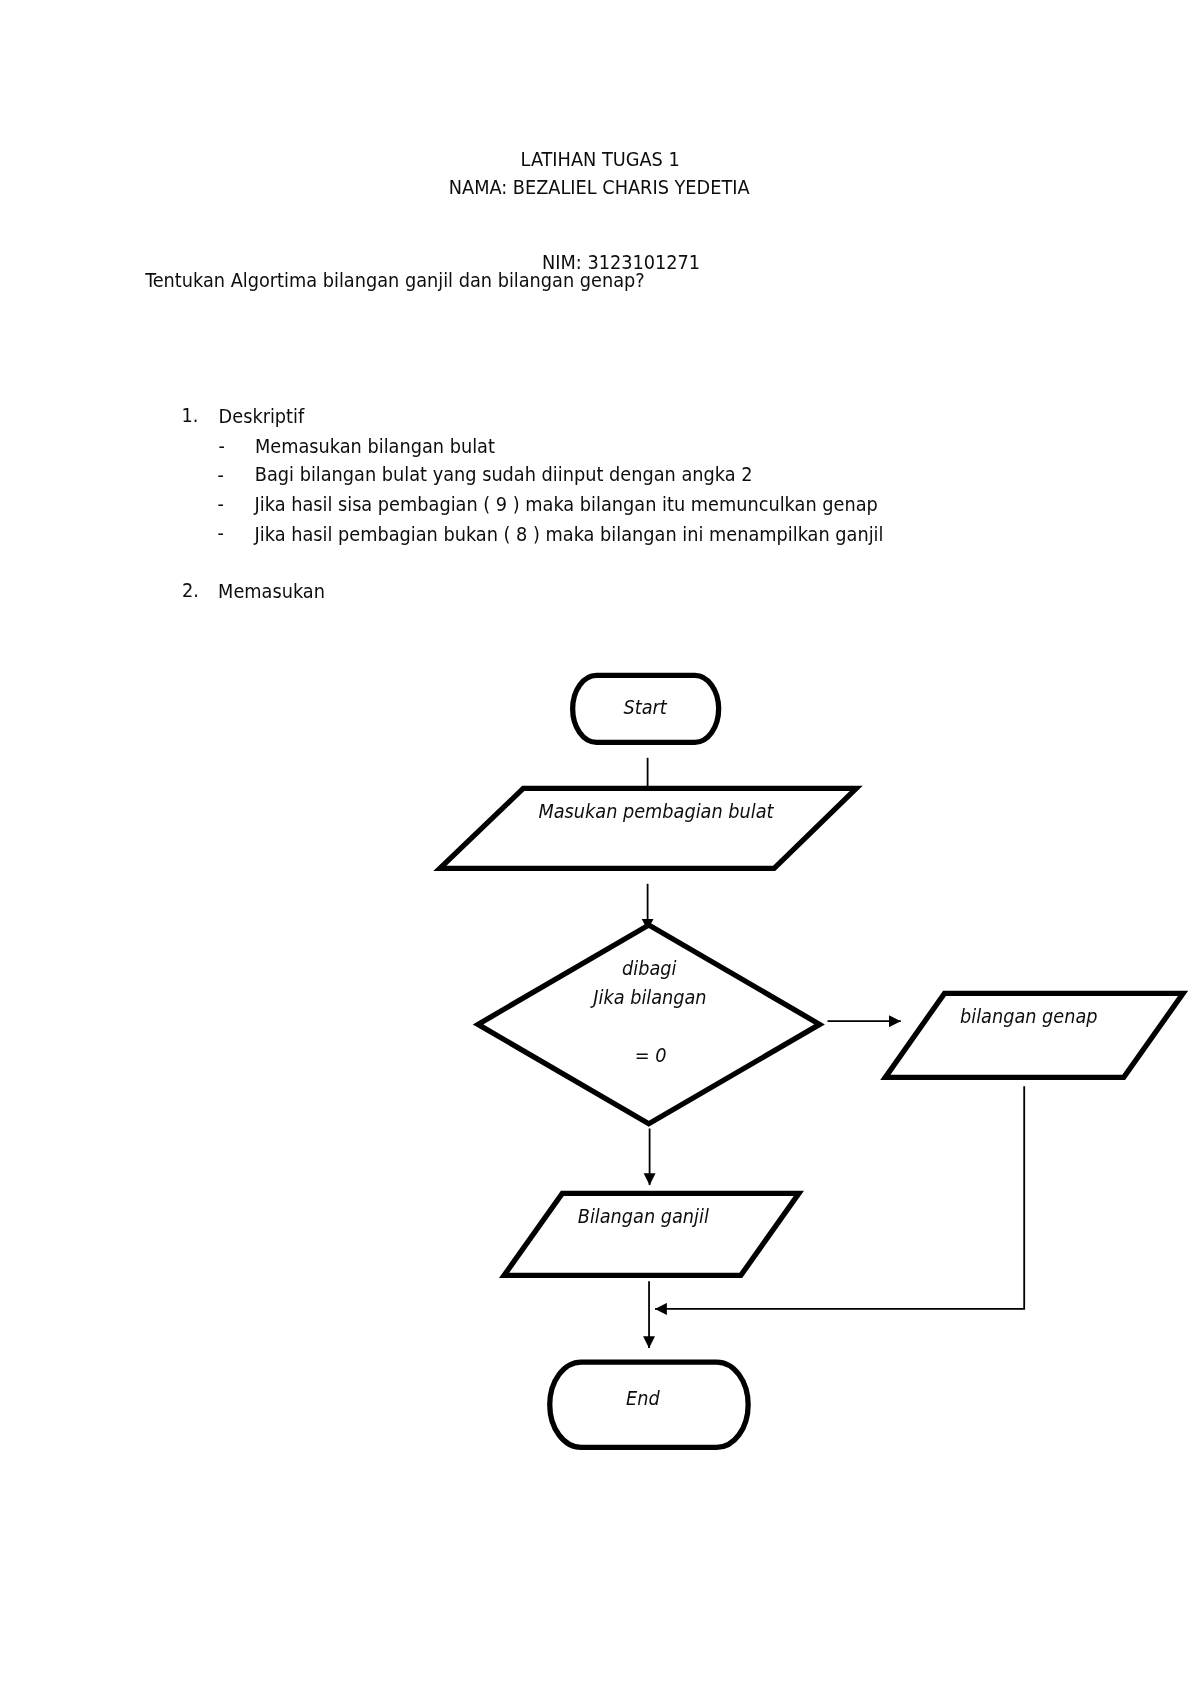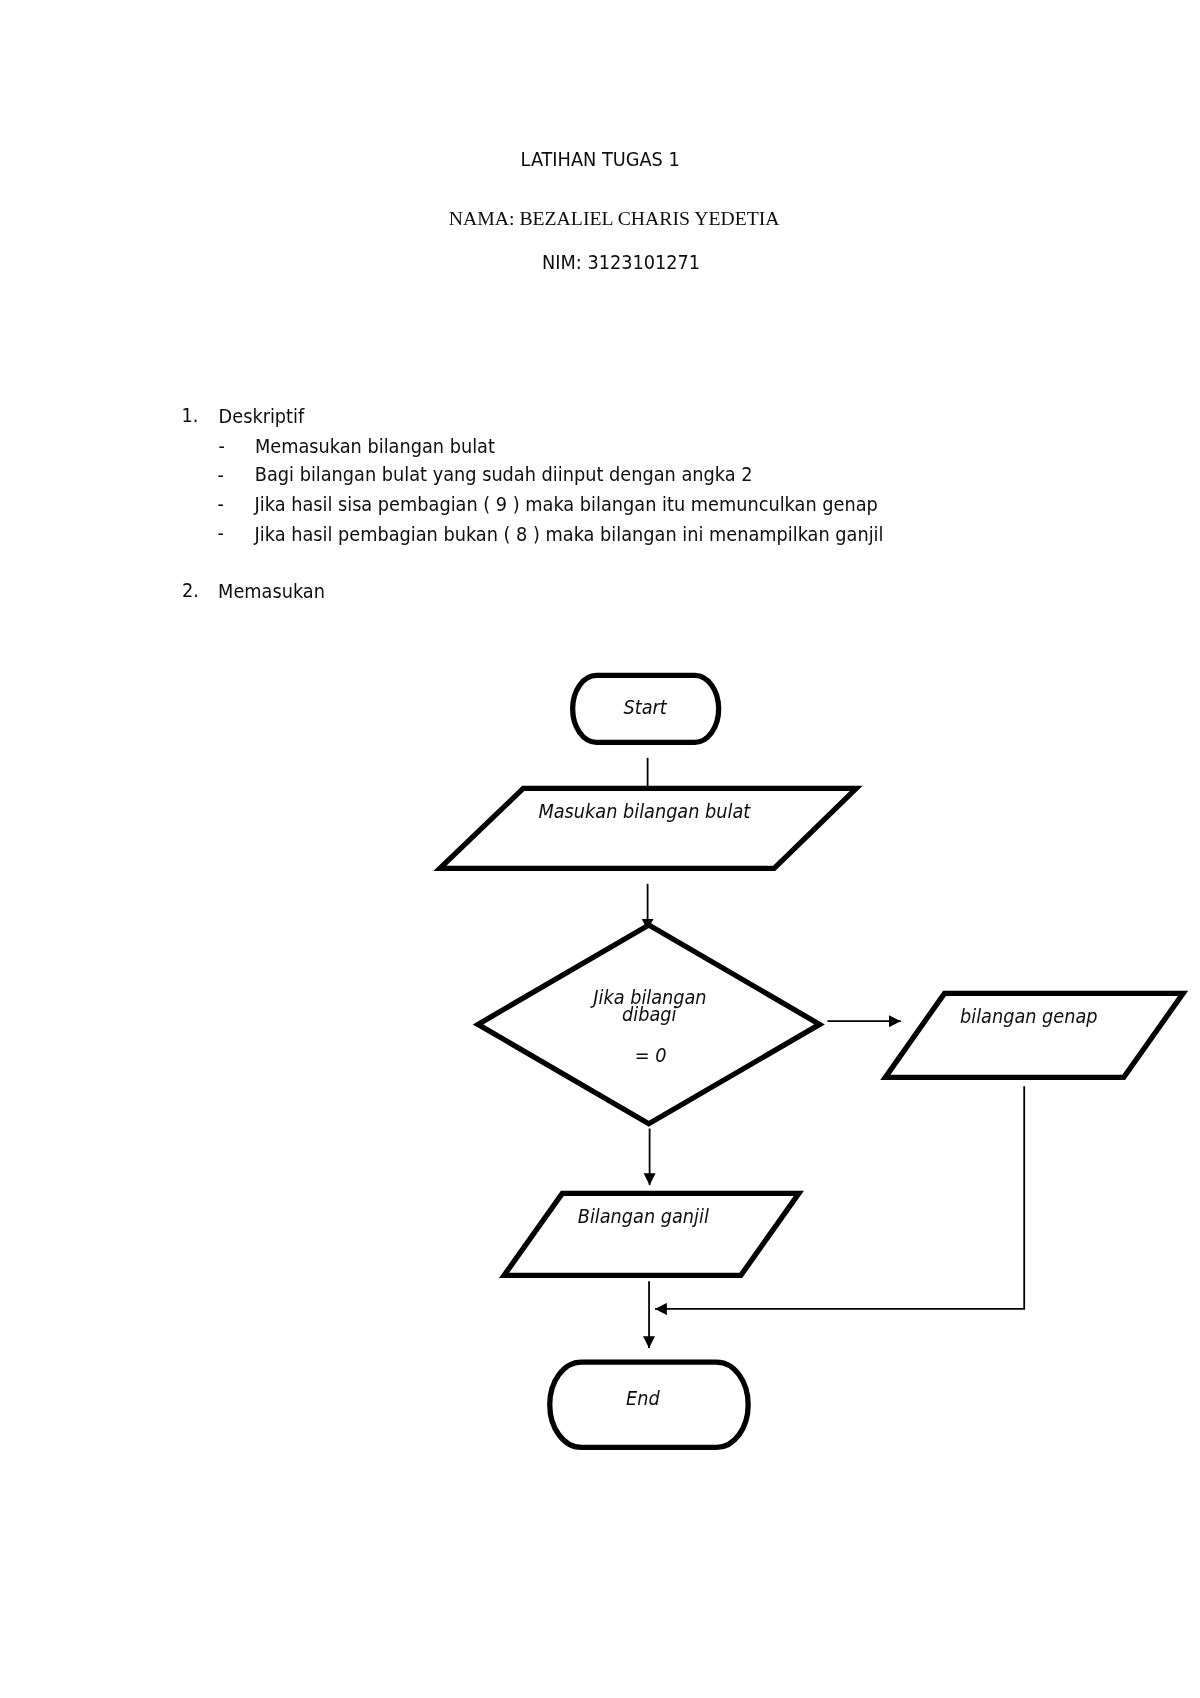--- a/index.html
+++ b/index.html
@@ -12,22 +12,23 @@
   .hdr{font-size:19.72px;}
   .fc{font-size:19.68px;font-style:italic;}
   svg{position:absolute;left:0;top:0;overflow:visible;}
 </style>
 </head>
 <body>
 
 <div id="page">
 
   <div class="t hdr" style="left:520.60px;top:147.70px;">LATIHAN TUGAS 1</div>
-  <div class="t hdr" style="left:448.80px;top:207px;font-family:Liberation Serif, serif;">NAMA: BEZALIEL CHARIS YEDETIA</div>
+  <div class="t hdr" style="left:448.80px;top:176px;">NAMA: BEZALIEL CHARIS YEDETIA</div>
   <div class="t hdr" style="left:542px;top:223.00px;margin-top:28px;">NIM: 3123101271</div>
+  <div class="t hdr" style="left:145.20px;top:269.10px;">Tentukan Algortima bilangan ganjil dan bilangan genap?</div>
 
   <div class="t hdr" style="left:181.50px;top:403.80px;">1.</div>
   <div class="t hdr" style="left:218.60px;top:404.80px;">Deskriptif</div>
 
   <div class="t hdr dash" style="left:218.60px;top:434.80px;">-</div>
   <div class="t hdr" style="left:255.00px;top:434.60px;text-align:center;">Memasukan bilangan bulat</div>
 
   <div class="t hdr dash" style="left:217.60px;top:463.60px;">-</div>
   <div class="t hdr" style="left:254.80px;top:463.20px;">Bagi bilangan bulat yang sudah diinput dengan angka 2</div>
 
@@ -56,21 +57,21 @@
 
     <rect x="572.65" y="675.35" width="146" height="67" rx="23.8" ry="33.5" fill="#fff" stroke="#000" stroke-width="5.3"></rect>
     <path d="M523.26,788.45 L856.23,788.45 L774.12,868.35 L439.89,868.35 z" fill="#fff" stroke="#000" stroke-width="5.3" stroke-linejoin="miter"></path>
     <path d="M648.80,925.00 L819.60,1024.40 L648.80,1123.80 L478.00,1024.40 z" fill="#fff" stroke="#000" stroke-width="5.3"></path>
     <path d="M944.47,993.35 L1183.08,993.35 L1123.73,1077.35 L885.31,1077.35 z" fill="#fff" stroke="#000" stroke-width="5.3"></path>
     <path d="M562.27,1193.35 L798.88,1193.35 L740.83,1275.35 L504.13,1275.35 z" fill="#fff" stroke="#000" stroke-width="5.3"></path>
     <rect x="549.75" y="1362.05" width="198.4" height="85.3" rx="31.5" ry="42.65" fill="#fff" stroke="#000" stroke-width="5.3"></rect>
   </svg>
 
   <div class="t fc" style="left:623.50px;top:695.70px;">Start</div>
-  <div class="t fc" style="left:538.50px;top:800.35px;">Masukan bilangan bulat</div>
+  <div class="t fc" style="left:538.50px;top:800.35px;">Masukan pembagian bulat</div>
   <div class="t fc" style="left:593.30px;top:985.90px;">Jika bilangan</div>
-  <div class="t fc" style="left:622.00px;top:1003px;">dibagi</div>
+  <div class="t fc" style="left:622.00px;top:957px;">dibagi</div>
   <div class="t fc" style="left:634.80px;top:1044.10px;">= 0</div>
   <div class="t fc" style="left:960.00px;top:1004.80px;">bilangan genap</div>
   <div class="t fc" style="left:577.80px;top:1205.30px;">Bilangan ganjil</div>
   <div class="t fc" style="left:626px;top:1386.50px;">End</div>
 
 </div>
 
 </body></html>

